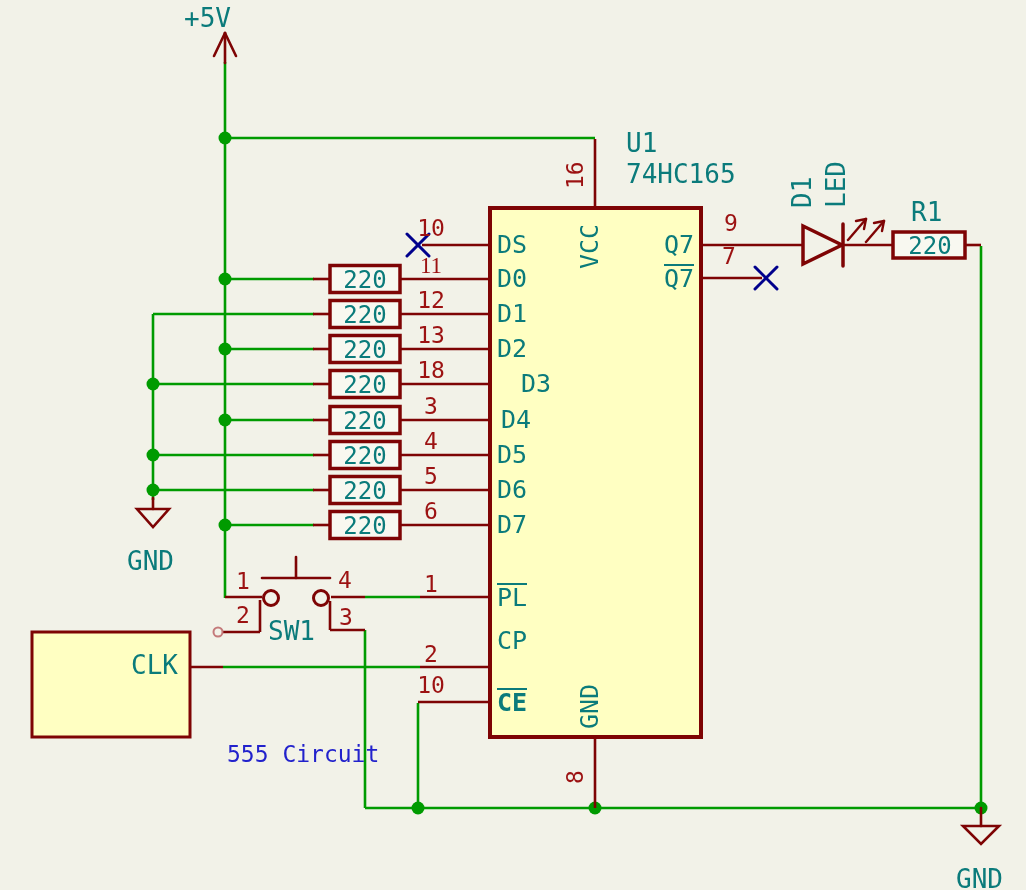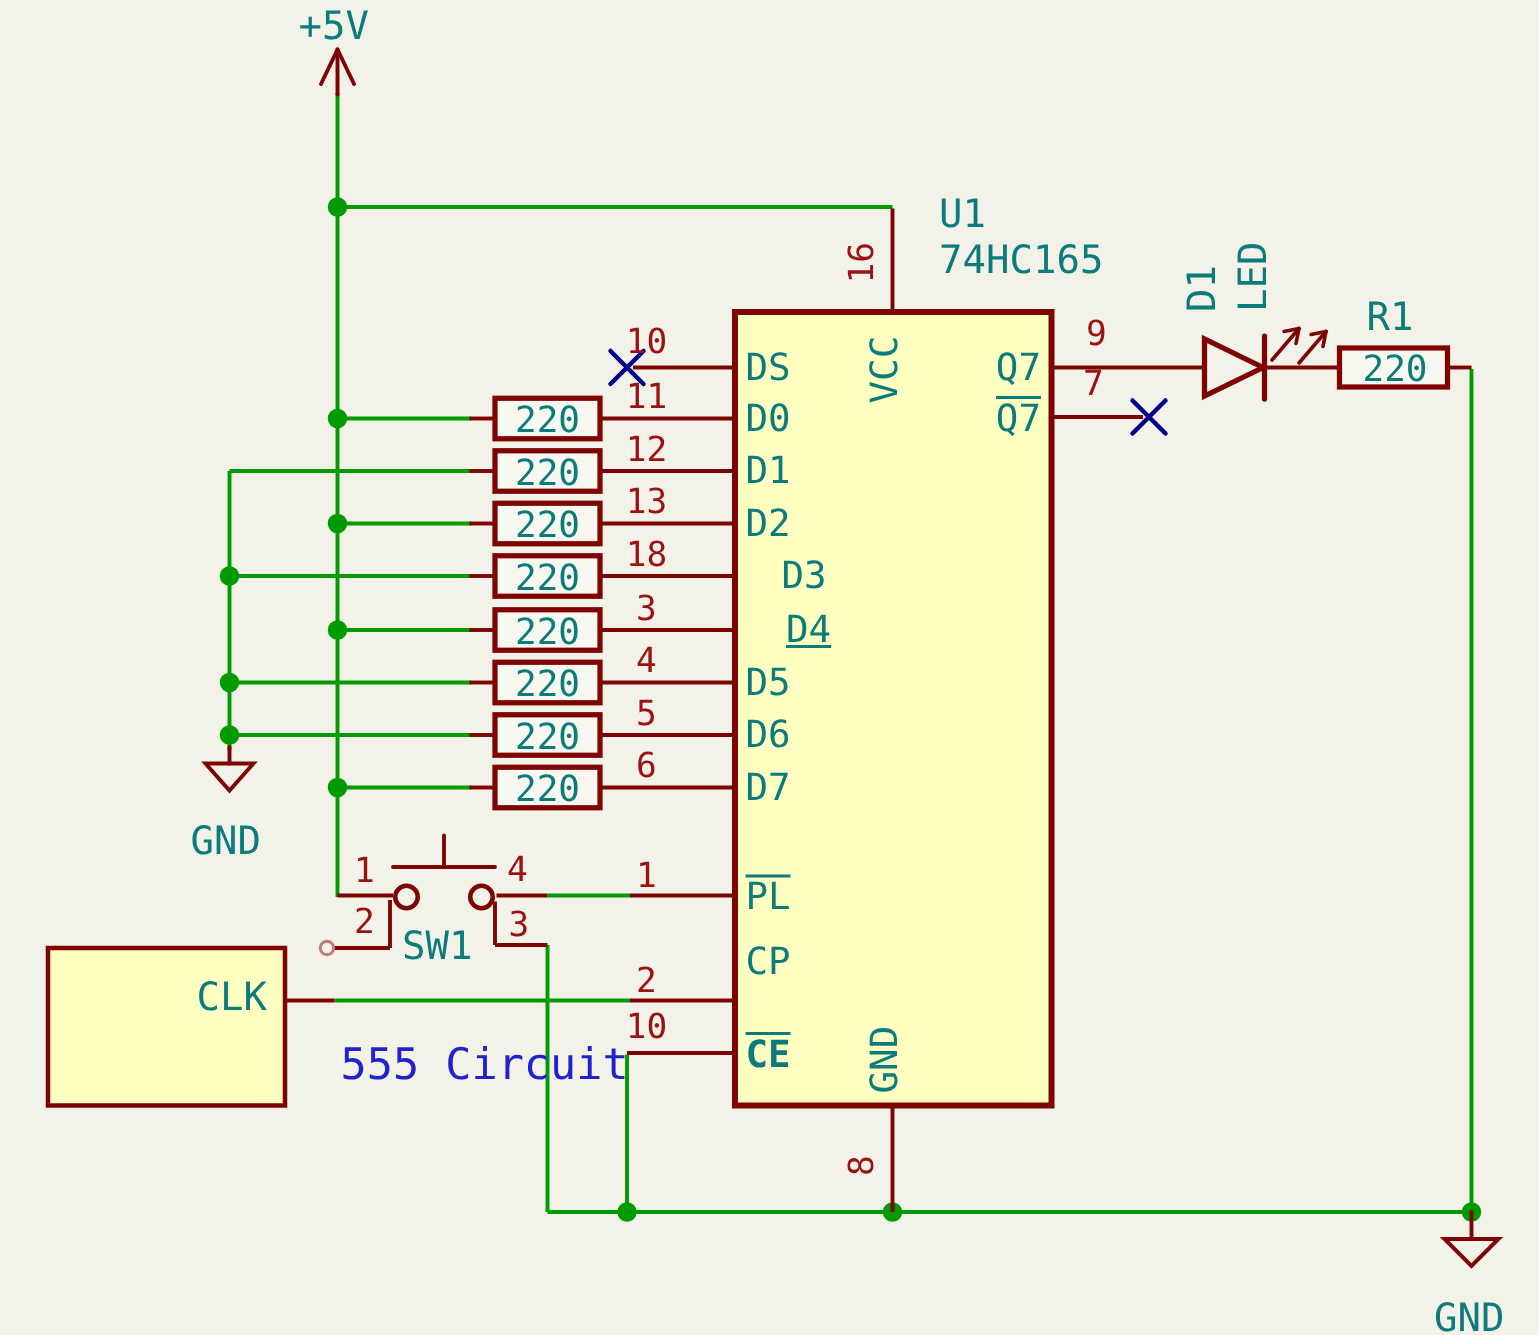--- a/index.html
+++ b/index.html
@@ -17,21 +17,21 @@
   .body{fill:var(--component_fill);stroke:var(--device);}
   .rbody{fill:var(--resistor_fill);stroke:var(--device);stroke-width:3.5;}
   .junc{fill:var(--wire);stroke:none;}
   .nc{stroke:var(--no_connect);stroke-width:3;fill:none;stroke-linecap:round;}
   .dangle{stroke:var(--dangling);stroke-width:2;fill:none;}
   .txt{position:absolute;white-space:nowrap;line-height:1.0;}
   .field{font-size:26px;color:var(--text_teal);}
   .pin-name{font-size:25px;color:var(--text_teal);line-height:24px;}
   .pin-num{font-size:23px;color:var(--pin_number);}
   .numcol{left:403px;width:56px;text-align:center;}
-  .note{font-size:29px;color:var(--note_blue);}
+  .note{font-size:23px;color:var(--note_blue);margin-top:48px;}
   .rval{font-size:24px;color:var(--text_teal);width:70px;text-align:center;}
   .rot{transform:rotate(-90deg);transform-origin:0 0;line-height:25px;}
   .ol{display:inline-block;border-top:2px solid var(--text_teal);padding-top:1px;}
 </style>
 </head>
 <body>
 
 <div id="canvas">
 
 <svg width="1026" height="890" viewBox="0 0 1026 890">
@@ -167,50 +167,50 @@
     <line class="pinline" x1="330" y1="630" x2="365" y2="630"></line>
   </g>
 
   <g>
     <rect class="body" x="32" y="632" width="158" height="105" stroke-width="3"></rect>
     <line class="pinline" x1="190" y1="667" x2="223" y2="667"></line>
   </g>
 
 </svg>
 
-<div class="txt field" style="left:199px;top:5px;">+5V</div>
+<div class="txt field" style="left:184px;top:5px;">+5V</div>
 <div class="txt field" style="left:127px;top:548px;">GND</div>
 <div class="txt field" style="left:956px;top:866px;">GND</div>
 
 <div class="txt field" style="left:626px;top:130px;">U1</div>
 <div class="txt field" style="left:626px;top:161px;">74HC165</div>
 
 <div class="txt pin-num rot" style="left:563px;top:189px;">16</div>
 <div class="txt pin-name rot" style="left:577px;top:269px;">VCC</div>
 <div class="txt pin-num rot" style="left:563px;top:784px;">8</div>
 <div class="txt pin-name rot" style="left:577px;top:729px;">GND</div>
 
 <div class="txt pin-name" style="left:497px;top:233px;"><span>DS</span></div>
 <div class="txt pin-name" style="left:497px;top:267px;"><span>D0</span></div>
 <div class="txt pin-name" style="left:497px;top:302px;"><span>D1</span></div>
 <div class="txt pin-name" style="left:497px;top:337px;"><span>D2</span></div>
 <div class="txt pin-name" style="left:497px;top:372px;margin-left:24px;"><span>D3</span></div>
-<div class="txt pin-name" style="left:524px;top:408px;text-decoration:underline;"><span>D4</span></div>
+<div class="txt pin-name" style="left:501px;top:408px;"><span>D4</span></div>
 <div class="txt pin-name" style="left:497px;top:443px;"><span>D5</span></div>
 <div class="txt pin-name" style="left:497px;top:478px;"><span>D6</span></div>
 <div class="txt pin-name" style="left:497px;top:513px;"><span>D7</span></div>
 <div class="txt pin-name" style="left:497px;top:583px;text-align:center;"><span class="ol">PL</span></div>
 <div class="txt pin-name" style="left:497px;top:629px;"><span>CP</span></div>
 <div class="txt pin-name" style="left:497px;top:688px;font-weight:bold;"><span class="ol">CE</span></div>
 
 <div class="txt pin-name" style="left:630px;width:64px;text-align:right;top:233px;"><span>Q7</span></div>
 <div class="txt pin-name" style="left:630px;width:64px;text-align:right;top:264px;"><span class="ol">Q7</span></div>
 
 <div class="txt pin-num numcol" style="top:217px;">10</div>
-<div class="txt pin-num numcol" style="top:254px;">11</div>
+<div class="txt pin-num numcol" style="top:254px;font-family:Liberation Serif, serif;">11</div>
 <div class="txt pin-num numcol" style="top:289px;">12</div>
 <div class="txt pin-num numcol" style="top:324px;">13</div>
 <div class="txt pin-num numcol" style="top:359px;">18</div>
 <div class="txt pin-num numcol" style="top:395px;">3</div>
 <div class="txt pin-num numcol" style="top:430px;">4</div>
 <div class="txt pin-num numcol" style="top:465px;">5</div>
 <div class="txt pin-num numcol" style="top:500px;">6</div>
 <div class="txt pin-num numcol" style="top:573px;">1</div>
 <div class="txt pin-num numcol" style="top:643px;">2</div>
 <div class="txt pin-num numcol" style="top:674px;">10</div>

